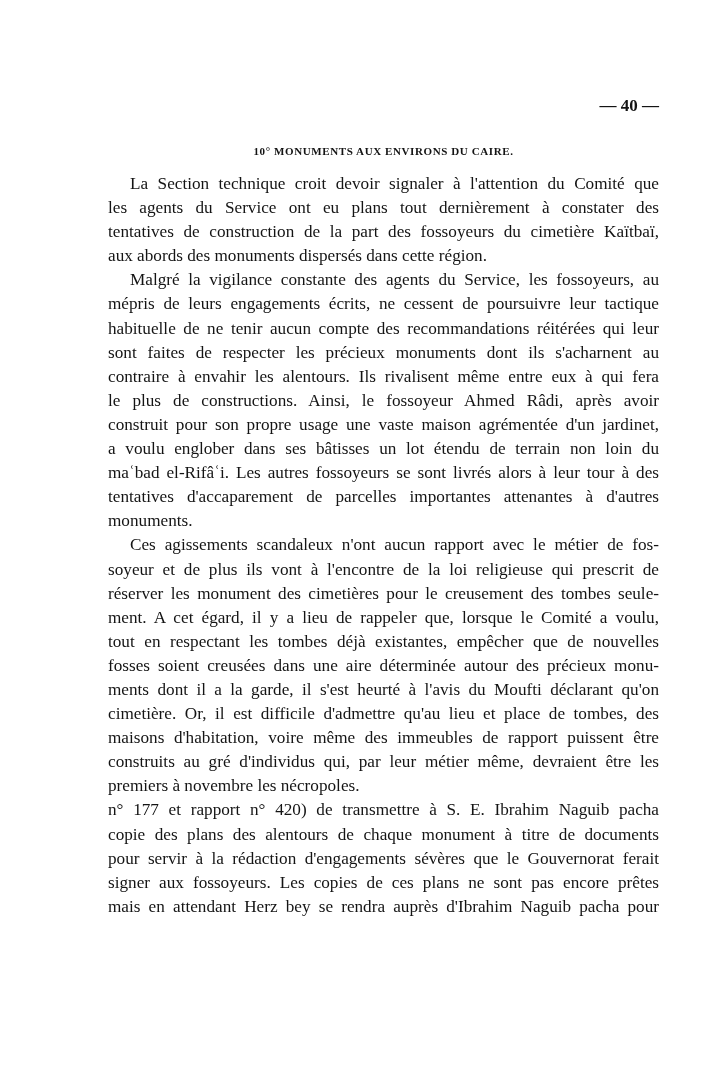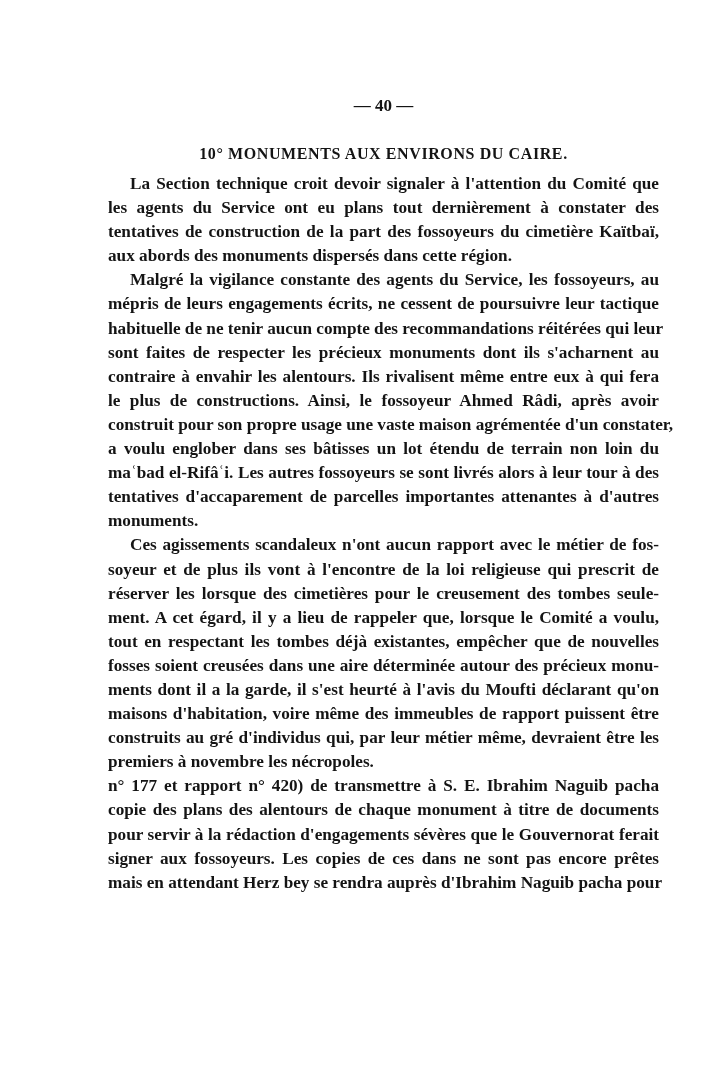--- a/index.html
+++ b/index.html
@@ -4,30 +4,30 @@
 <style>
   html, body { margin: 0; padding: 0; background: #ffffff; }
   body { width: 720px; height: 1082px; position: relative; overflow: hidden; }
   .page {
     position: absolute; left: 108px; top: 0; width: 551px;
     font-family: "Liberation Serif", "DejaVu Serif", serif;
     color: #141414;
   }
   .folio {
     position: absolute; top: 96px; left: 0; width: 100%;
-    text-align: center; font-size: 17px; font-weight: bold;
+    text-align: right; font-size: 17px; font-weight: bold;
   }
   .heading {
     position: absolute; top: 145px; left: 0; width: 100%;
-    text-align: center; font-size: 16px; font-weight: bold;
+    text-align: center; font-size: 11px; font-weight: bold;
     letter-spacing: 0.6px;
   }
   .body {
     position: absolute; top: 172px; left: 0; width: 100%;
-    font-size: 17.2px; line-height: 24.1px; font-weight: bold;
+    font-size: 17.2px; line-height: 24.1px; font-weight: normal;
   }
   .line { display: block; text-align: justify; text-align-last: justify; white-space: nowrap; height: 24.1px; }
   .line.last { text-align-last: left; }
   .line.indent { padding-left: 22px; }
 </style>
 </head>
 <body>
 
 <div class="page">
   <div class="folio">— 40 —</div>
@@ -39,39 +39,40 @@
         <span class="line">tentatives de construction de la part des fossoyeurs du cimetière Kaïtbaï,</span>
         <span class="line last">aux abords des monuments dispersés dans cette région.</span>
       </div>
       <div>
         <span class="line indent">Malgré la vigilance constante des agents du Service, les fossoyeurs, au</span>
         <span class="line">mépris de leurs engagements écrits, ne cessent de poursuivre leur tactique</span>
         <span class="line">habituelle de ne tenir aucun compte des recommandations réitérées qui leur</span>
         <span class="line">sont faites de respecter les précieux monuments dont ils s'acharnent au</span>
         <span class="line">contraire à envahir les alentours. Ils rivalisent même entre eux à qui fera</span>
         <span class="line">le plus de constructions. Ainsi, le fossoyeur Ahmed Râdi, après avoir</span>
-        <span class="line">construit pour son propre usage une vaste maison agrémentée d'un constater,</span>
+        <span class="line">construit pour son propre usage une vaste maison agrémentée d'un jardinet,</span>
         <span class="line">a voulu englober dans ses bâtisses un lot étendu de terrain non loin du</span>
         <span class="line">maʿbad el-Rifâʿi. Les autres fossoyeurs se sont livrés alors à leur tour à des</span>
         <span class="line">tentatives d'accaparement de parcelles importantes attenantes à d'autres</span>
         <span class="line last">monuments.</span>
       </div>
       <div>
         <span class="line indent">Ces agissements scandaleux n'ont aucun rapport avec le métier de fos-</span>
         <span class="line">soyeur et de plus ils vont à l'encontre de la loi religieuse qui prescrit de</span>
-        <span class="line">réserver les lorsque des cimetières pour le creusement des tombes seule-</span>
+        <span class="line">réserver les monument des cimetières pour le creusement des tombes seule-</span>
         <span class="line">ment. A cet égard, il y a lieu de rappeler que, lorsque le Comité a voulu,</span>
         <span class="line">tout en respectant les tombes déjà existantes, empêcher que de nouvelles</span>
         <span class="line">fosses soient creusées dans une aire déterminée autour des précieux monu-</span>
         <span class="line">ments dont il a la garde, il s'est heurté à l'avis du Moufti déclarant qu'on</span>
+        <span class="line">cimetière. Or, il est difficile d'admettre qu'au lieu et place de tombes, des</span>
         <span class="line">maisons d'habitation, voire même des immeubles de rapport puissent être</span>
         <span class="line">construits au gré d'individus qui, par leur métier même, devraient être les</span>
         <span class="line last">premiers à novembre les nécropoles.</span>
       </div>
       <div>
         <span class="line">n° 177 et rapport n° 420) de transmettre à S. E. Ibrahim Naguib pacha</span>
         <span class="line">copie des plans des alentours de chaque monument à titre de documents</span>
         <span class="line">pour servir à la rédaction d'engagements sévères que le Gouvernorat ferait</span>
-        <span class="line">signer aux fossoyeurs. Les copies de ces dans ne sont pas encore prêtes</span>
+        <span class="line">signer aux fossoyeurs. Les copies de ces plans ne sont pas encore prêtes</span>
         <span class="line">mais en attendant Herz bey se rendra auprès d'Ibrahim Naguib pacha pour</span>
       </div>
     </div>
 </div>
 
 </body></html>

